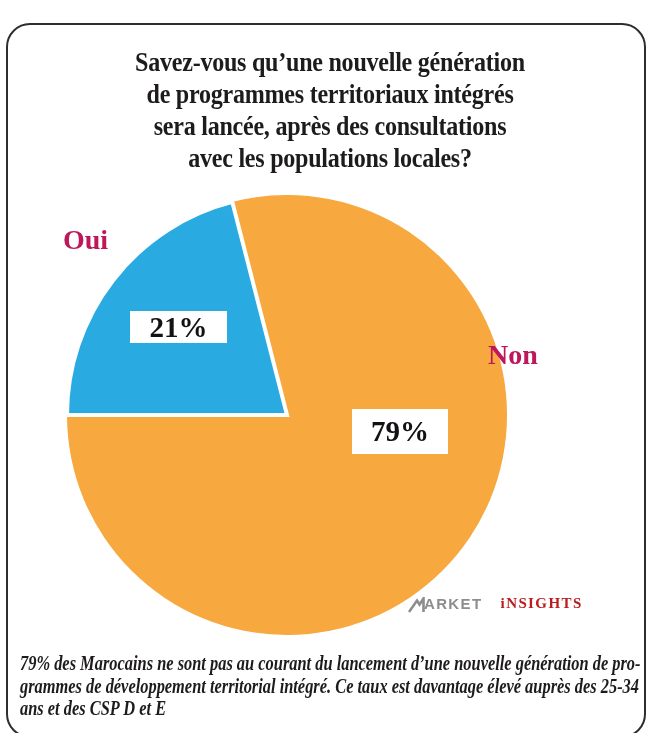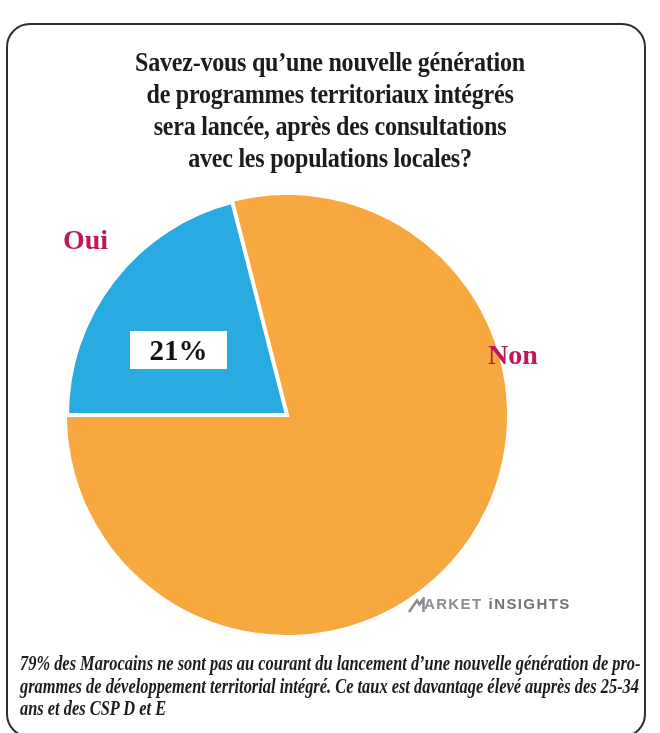--- a/index.html
+++ b/index.html
@@ -58,50 +58,52 @@
   .value-box {
     position: absolute;
     background: #ffffff;
     display: flex;
     align-items: center;
     justify-content: center;
     font-weight: bold;
     font-size: 29px;
     color: #141114;
   }
-  .box-oui { left: 130px; top: 312px; width: 97px; height: 38px; }
+  .box-oui { left: 130px; top: 292px; width: 97px; height: 32px; }
   .box-non { left: 352px; top: 390px; width: 96px; height: 45px; }
   .logo {
     position: absolute;
     left: 410px;
     top: 574px;
     height: 20px;
     display: flex;
     align-items: center;
     font-family: "Liberation Sans", sans-serif;
     font-weight: bold;
     font-size: 15px;
     letter-spacing: 1.4px;
     white-space: nowrap;
+    gap: 12px;
   }
   .logo-market {
     display: inline-block;
     position: relative;
     color: #8d8d8d;
   }
   .logo-market::first-letter { color: transparent; }
   .logo-m-icon {
     position: absolute;
     left: -2px;
     top: 2px;
   }
   .logo-insights {
     display: inline-block;
-    color: #737373;
+    color: #b91c1c;
     margin-left: 6px;
+    font-family: Liberation Serif, serif;
   }
   .footnote {
     position: absolute;
     left: 20px;
     top: 633px;
     width: 640px;
     font-weight: bold;
     font-style: italic;
     font-size: 20px;
     line-height: 22.5px;
@@ -127,20 +129,21 @@
 
   <svg class="pie-svg" width="660" height="733" viewBox="0 0 660 733">
     <circle cx="287" cy="396" r="220" fill="#F7A83F"></circle>
     <path d="M287,396 L67,396 A220,220 0 0 1 232.3,182.9 Z" stroke="#ffffff" stroke-width="4" stroke-linejoin="miter" fill="#29ABE2"></path>
   </svg>
 
   <div class="slice-label label-oui">Oui</div>
   <div class="slice-label label-non">Non</div>
 
   <div class="value-box box-oui">21%</div>
+  <div class="value-box box-non">79%</div>
 
   <div class="logo">
     <span class="logo-market"><svg class="logo-m-icon" width="17" height="16" viewBox="0 0 17 16">
           <path d="M1 15 L9 3.5 L11.5 7.5 L15.5 1.5 L15.5 15" fill="none" stroke="#8d8d8d" stroke-width="2.6" stroke-linejoin="miter"></path>
         </svg>MARKET</span>
     <span class="logo-insights">iNSIGHTS</span>
   </div>
 
   <div class="footnote">
     <div>79% des Marocains ne sont pas au courant du lancement d’une nouvelle génération de pro-</div>

